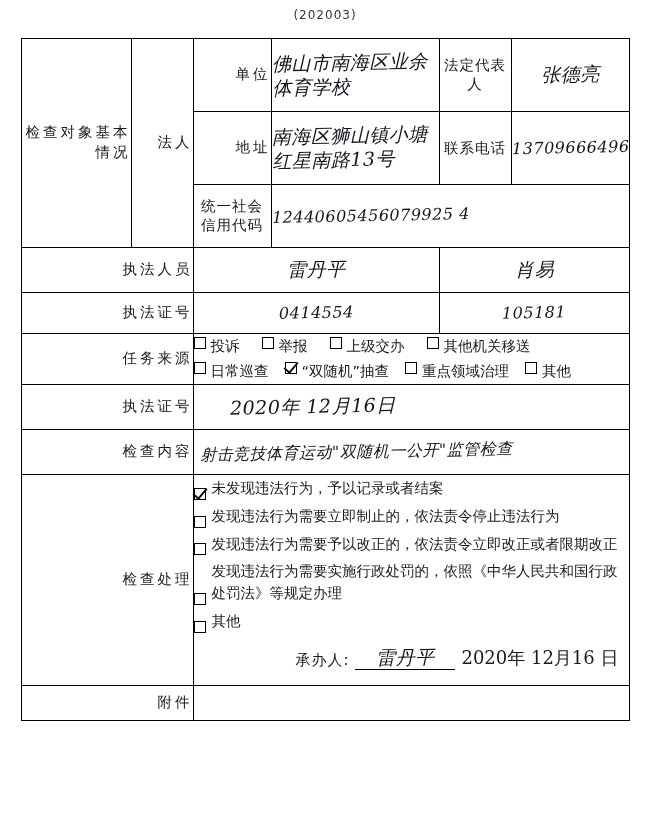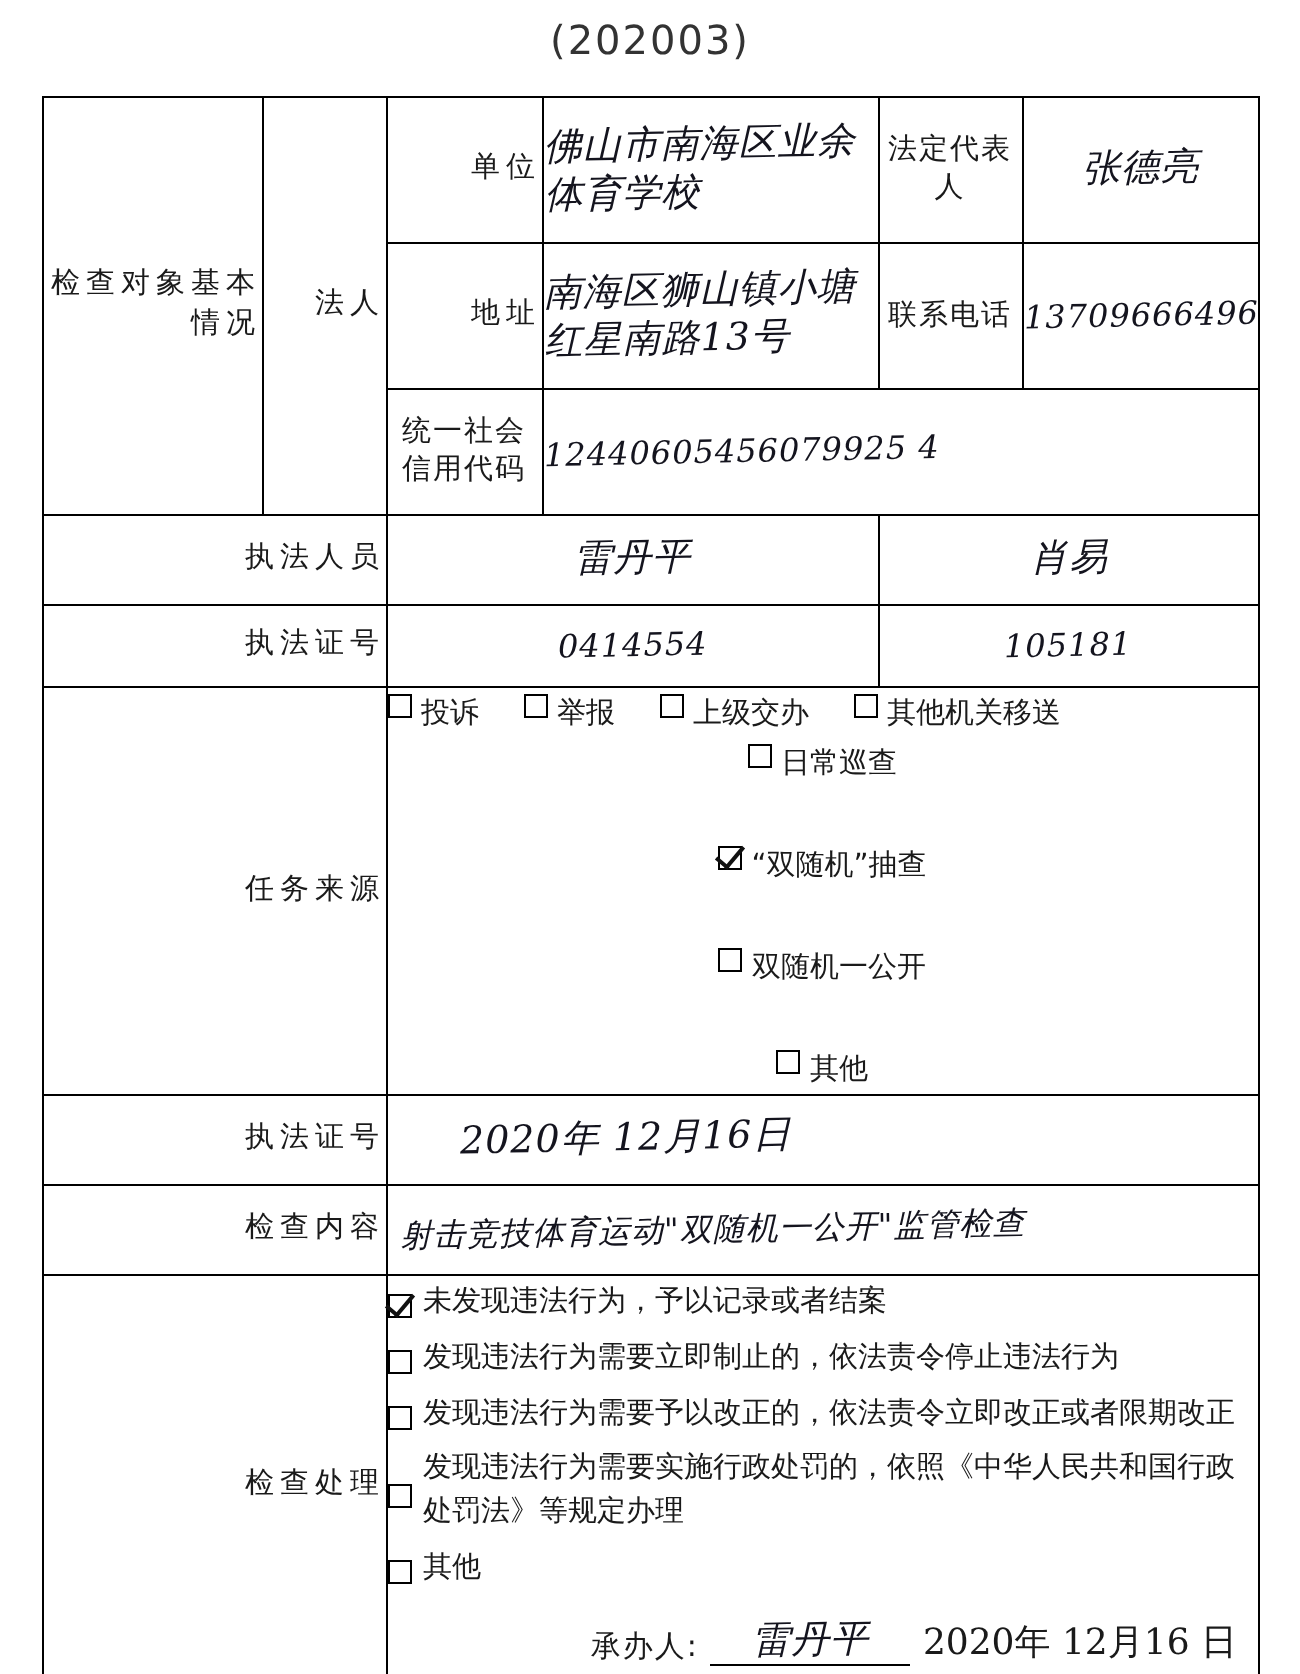--- a/index.html
+++ b/index.html
@@ -25,21 +25,21 @@
   .doc-title {
     text-align: center;
     font-size: 27px;
     font-weight: bold;
     letter-spacing: 2px;
     margin-top: 26px;
     font-family: "DejaVu Sans", "Liberation Sans", sans-serif;
   }
   .doc-subtitle {
     text-align: center;
-    font-size: 20px;
+    font-size: 12px;
     margin-top: 8px;
     letter-spacing: 1px;
     color: #333;
   }
   table.form {
     border-collapse: collapse;
     width: 608px;
     margin: 16px auto 0 auto;
     table-layout: fixed;
   }
@@ -112,26 +112,25 @@
     gap: 5px;
     white-space: nowrap;
   }
   .chk-line {
     display: flex;
     align-items: center;
     gap: 22px;
     padding: 3px 0;
   }
   .chk-line.tight {
-    gap: 32px;
-    flex-direction: column;
+    gap: 16px;
   }
   .proc-item {
     display: flex;
-    align-items: center;
+    align-items: flex-end;
     gap: 6px;
     padding: 3px 0;
     line-height: 1.5;
     font-size: 14.5px;
   }
   .proc-item .box {
     margin-top: 3px;
   }
   .proc-text {
     flex: 1;
@@ -275,21 +274,21 @@
           <span class="chk-item">
             <span class="box"></span>
             <span>日常巡查</span>
           </span>
           <span class="chk-item">
             <span class="box checked"></span>
             <span>“双随机”抽查</span>
           </span>
           <span class="chk-item">
             <span class="box"></span>
-            <span>双随机一公开</span>
+            <span>重点领域治理</span>
           </span>
           <span class="chk-item">
             <span class="box"></span>
             <span>其他</span>
           </span>
         </div>
       </td>
     </tr>
 
     <tr>

